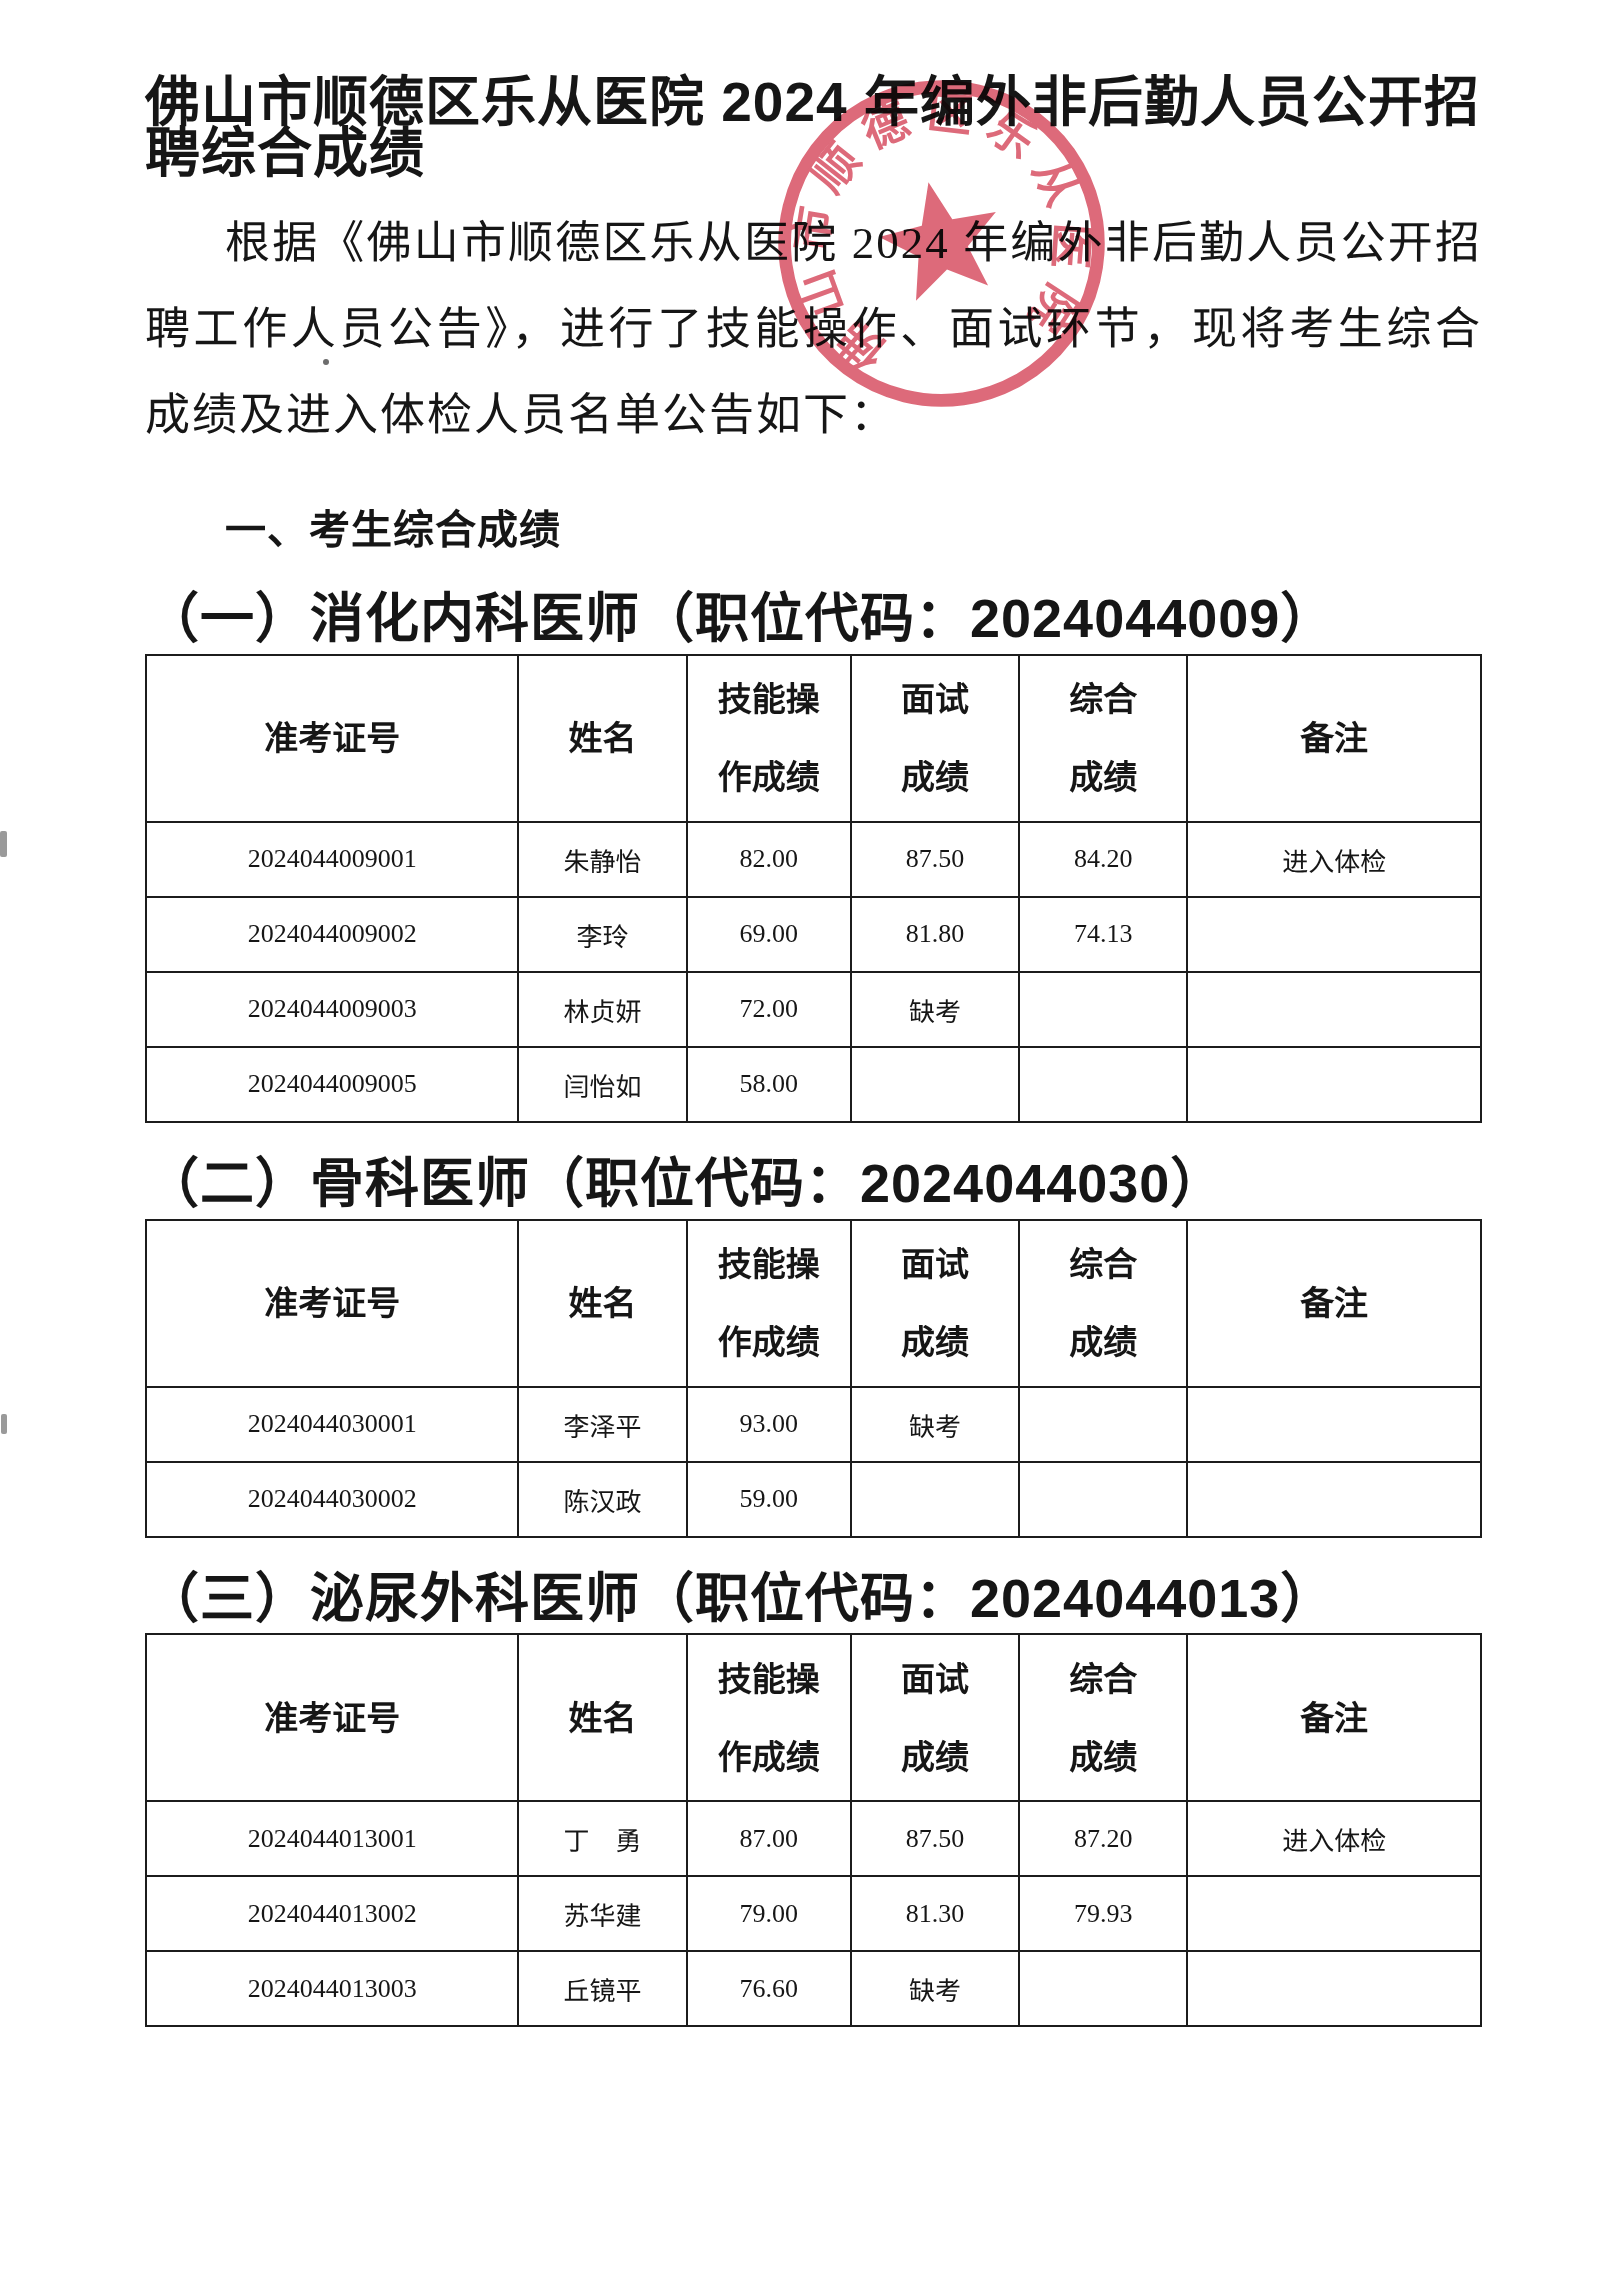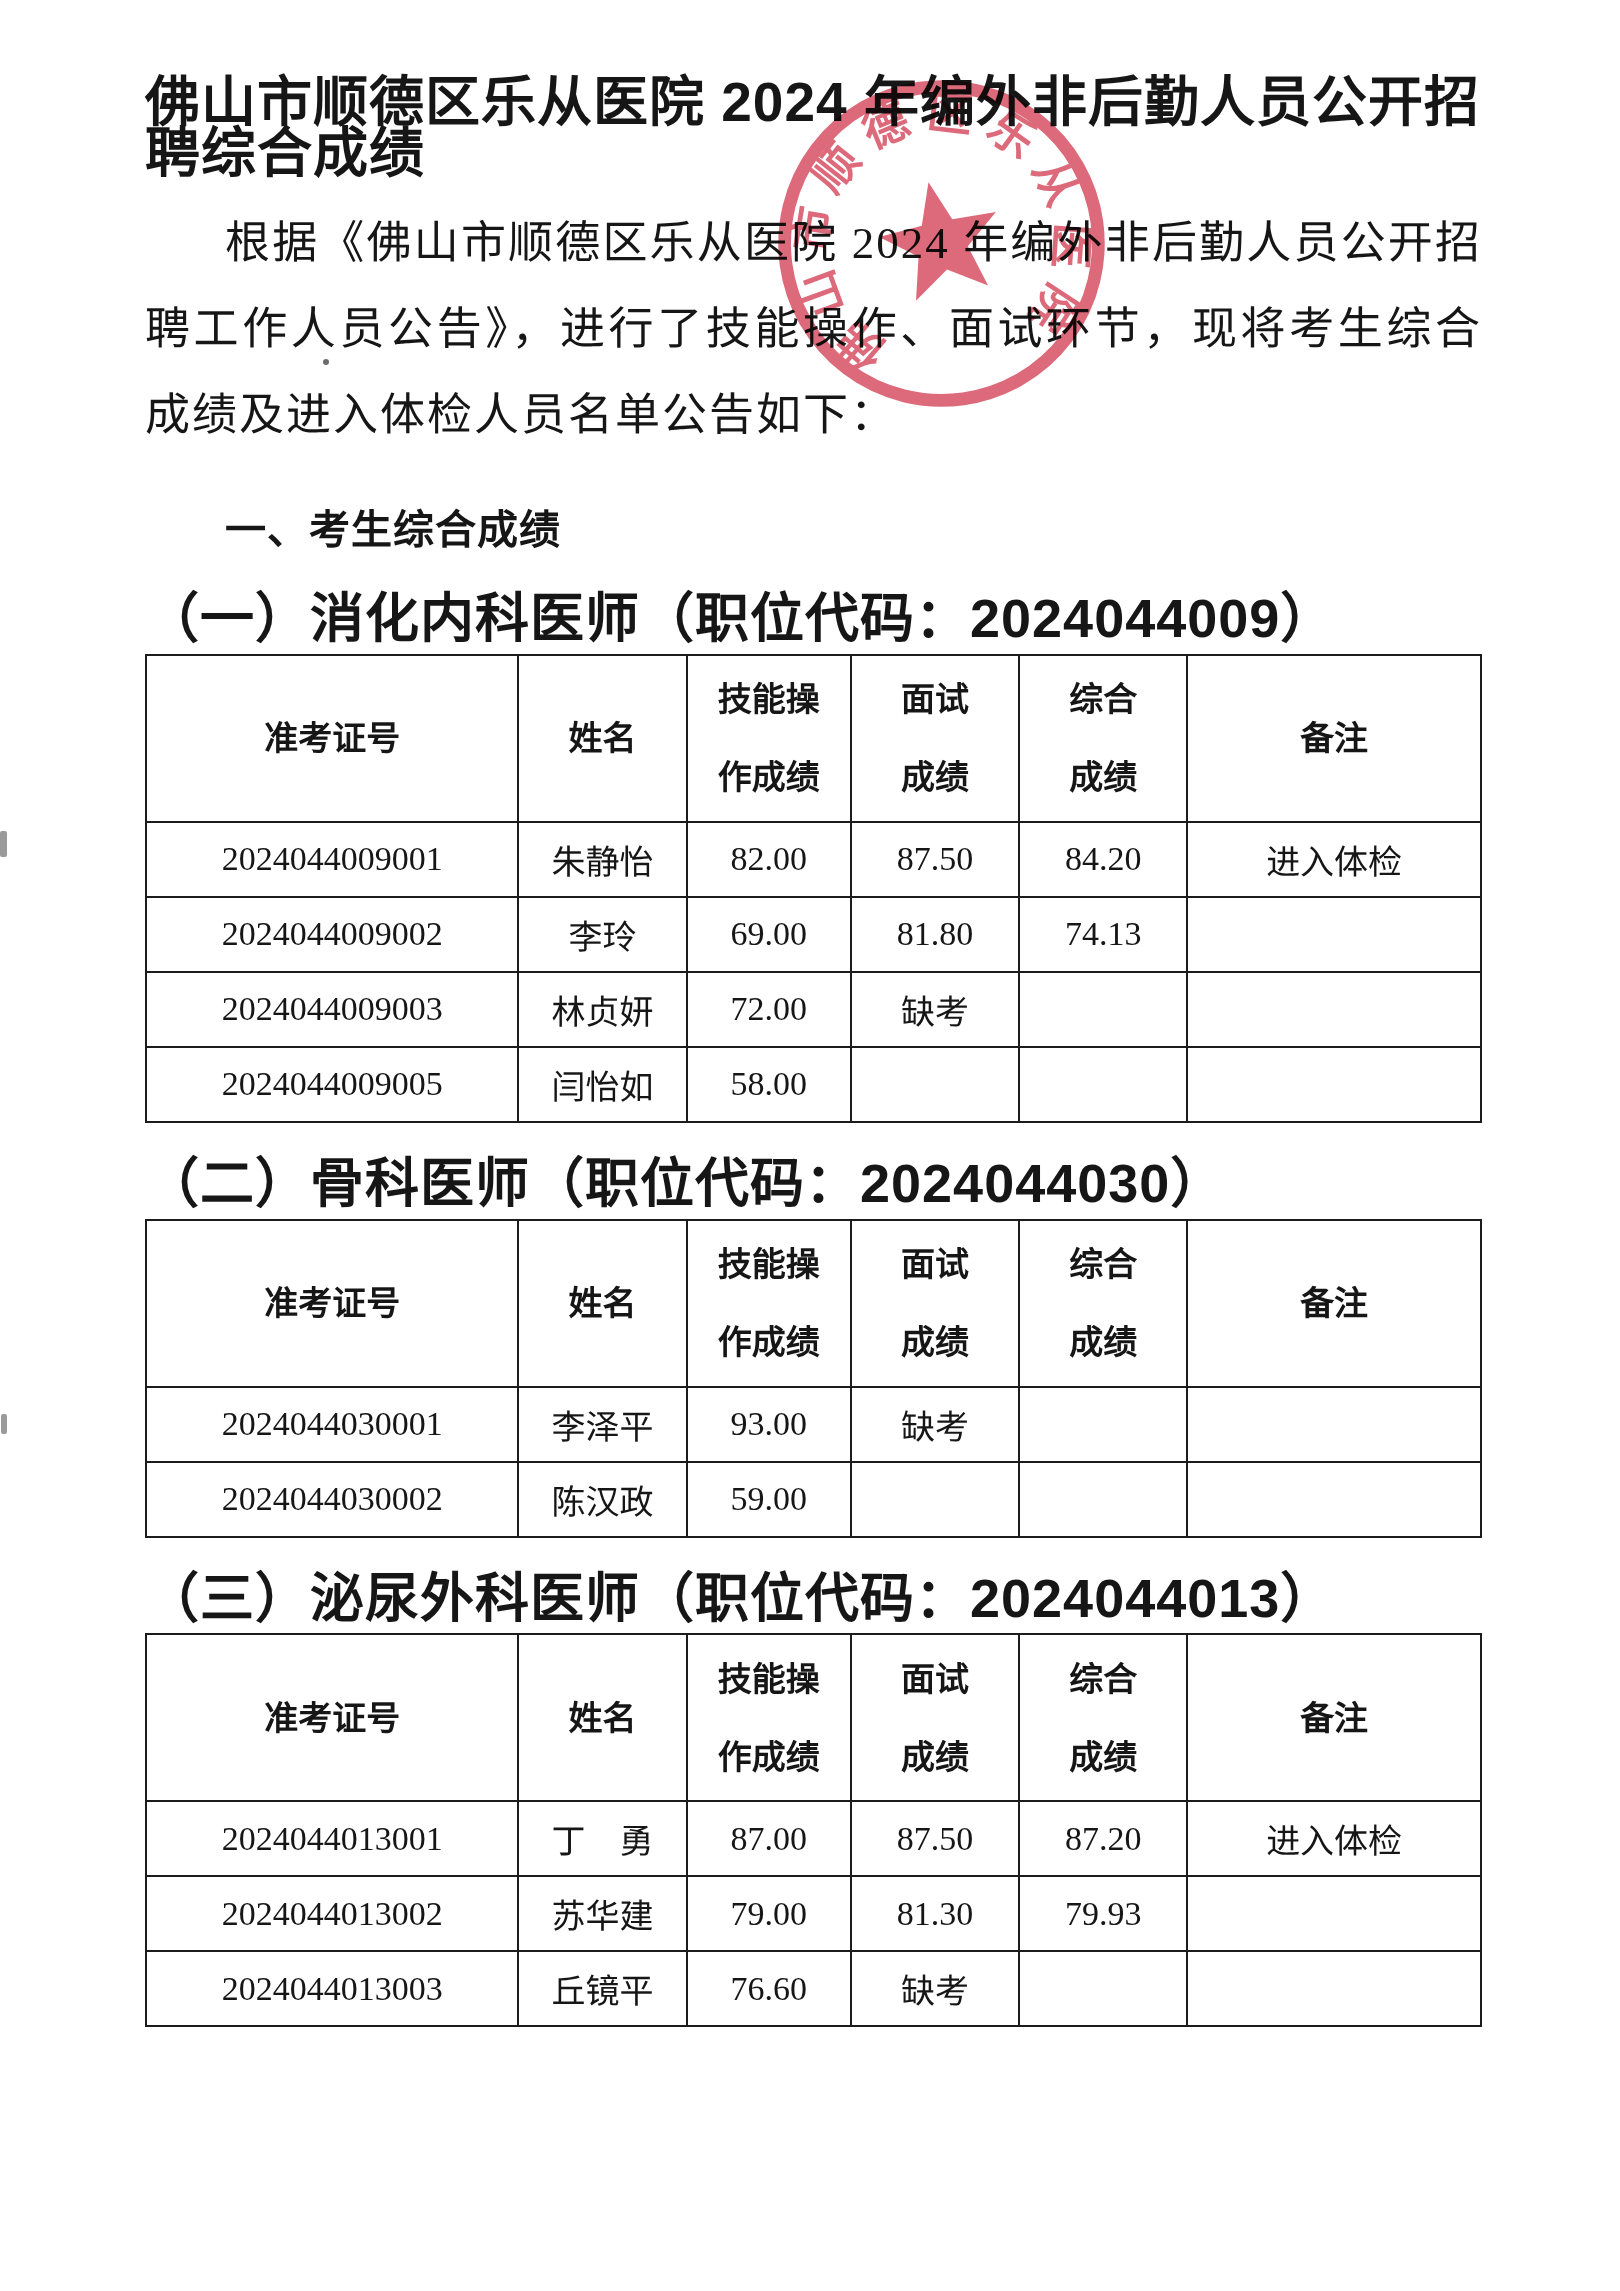--- a/index.html
+++ b/index.html
@@ -61,21 +61,21 @@
     overflow:hidden;
   }
   table.score-table th{
     font-family:"Liberation Sans","DejaVu Sans",sans-serif;
     font-weight:bold;
     font-size:34px;
     line-height:78px;
     height:165px;
   }
   table.score-table td{
-    font-size:34px;
+    font-size:26px;
     height:73px;
     font-family:"Liberation Serif","DejaVu Serif",serif;
   }
   col.c1{width:27.9%;} col.c2{width:12.6%;} col.c3{width:12.3%;}
   col.c4{width:12.6%;} col.c5{width:12.6%;} col.c6{width:22.0%;}
 
   
   .stamp{
     position:absolute;
     left:765px;top:69px;

